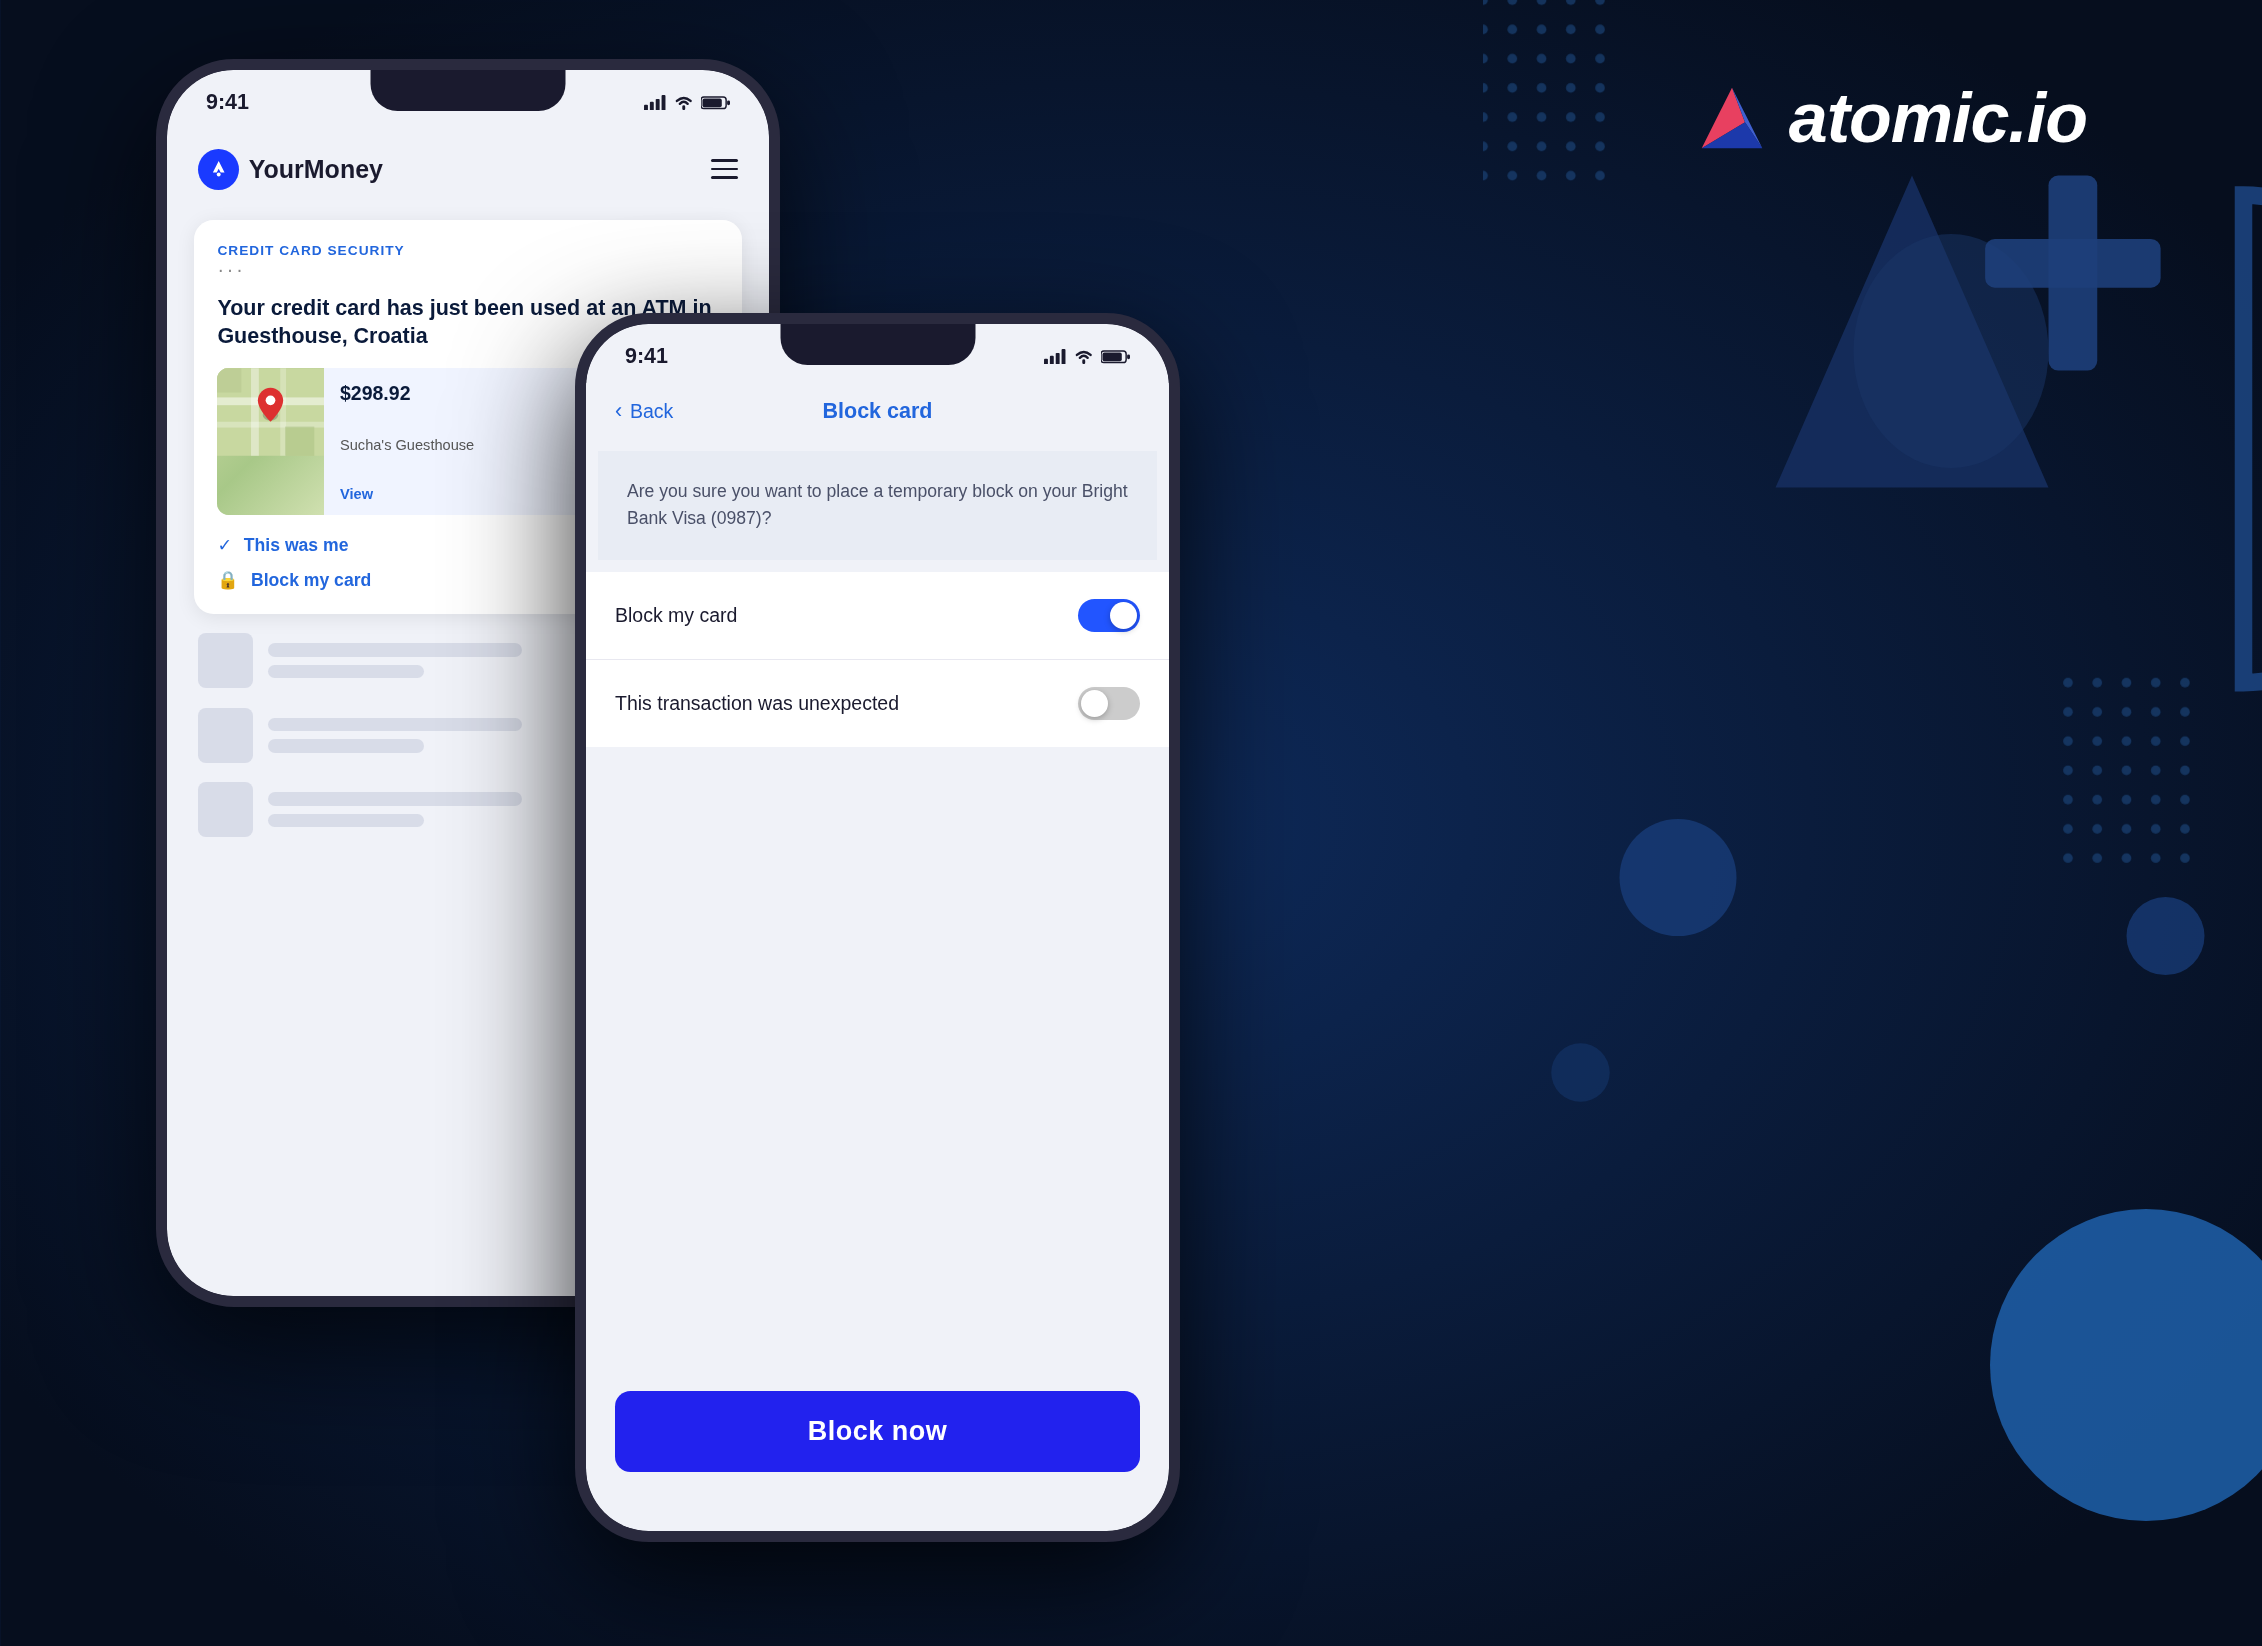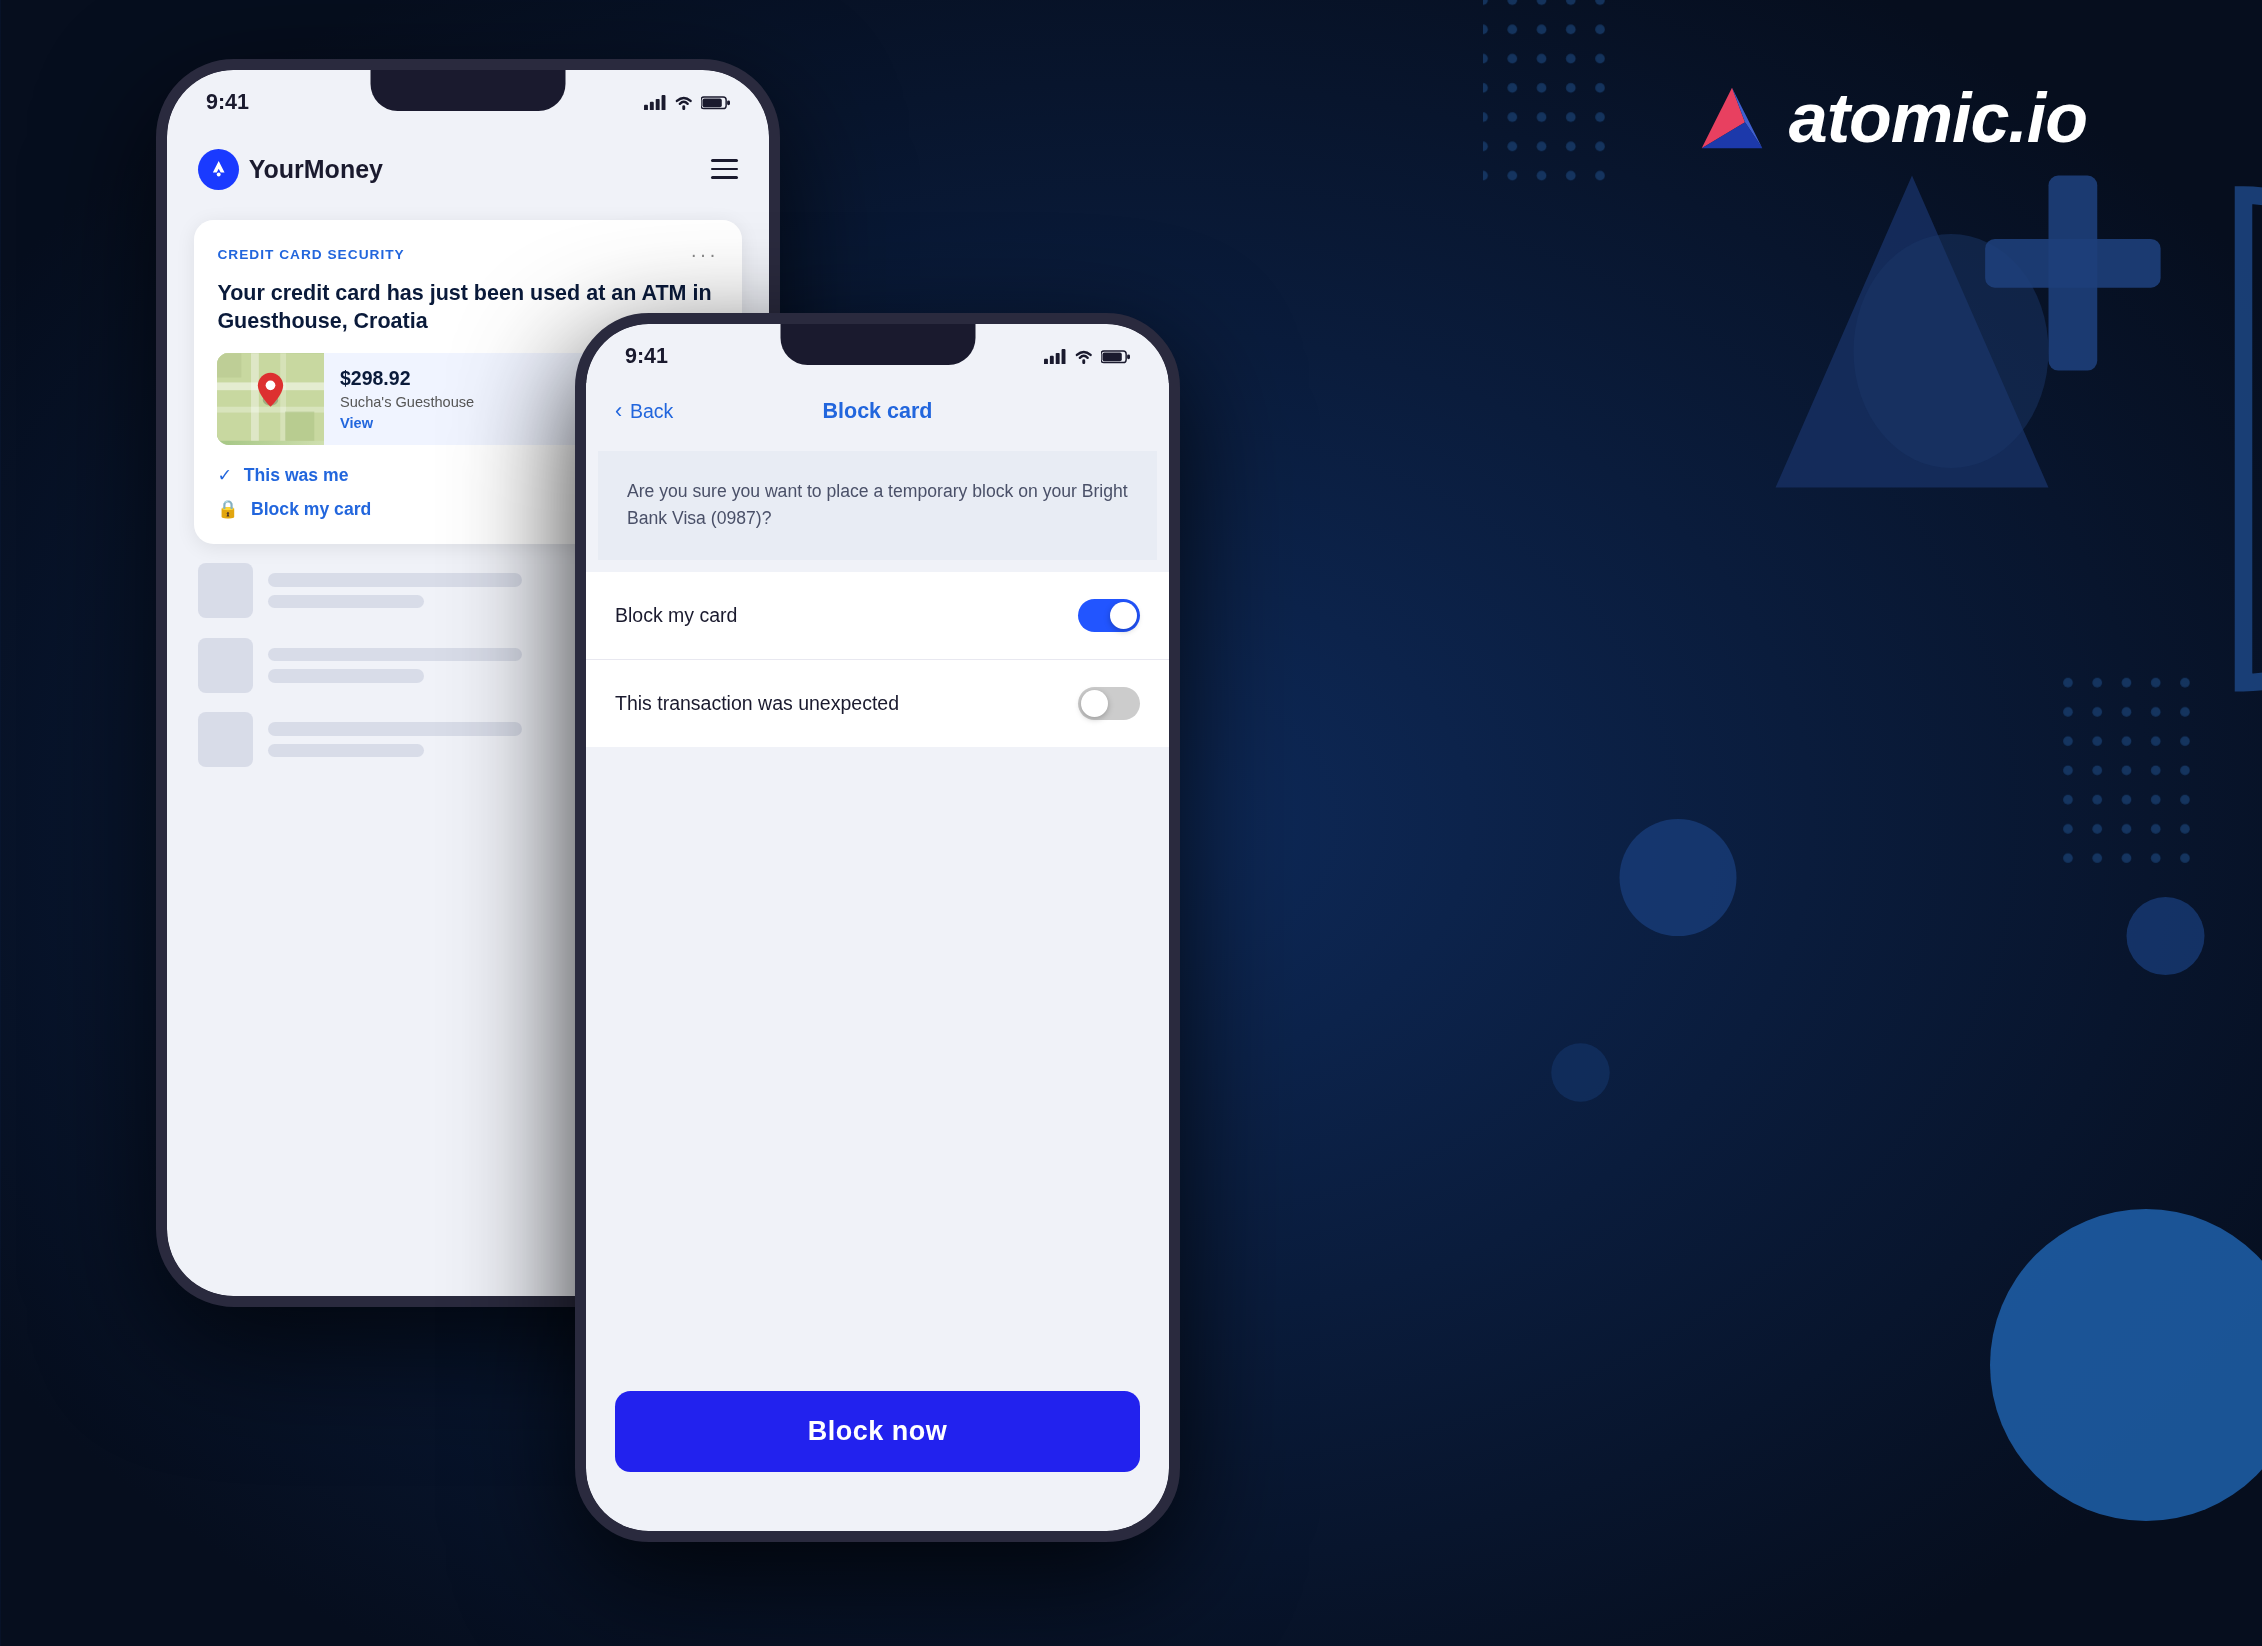--- a/index.html
+++ b/index.html
@@ -206,22 +206,23 @@
       background: #ffffff;
       border-radius: 19.5px;
       padding: 23.4px;
       margin-bottom: 19.5px;
       box-shadow: 0 3.9px 19.5px rgba(0,0,0,0.08);
     }
 
     .card-widget-header {
       display: flex;
       justify-content: space-between;
-      align-items: center;
+      align-items: flex-start;
       margin-bottom: 13.7px;
+      flex-direction: column;
     }
 
     .card-label {
       font-size: 13.7px;
       font-weight: 600;
       color: #2266dd;
       letter-spacing: 1px;
     }
 
     .card-dots {
@@ -261,20 +262,21 @@
       height: 100%;
       background: linear-gradient(135deg, #c8d8a0 0%, #a8c888 50%, #d0e0b0 100%);
       position: relative;
     }
 
     .transaction-info {
       padding: 13.7px 15.6px;
       display: flex;
       flex-direction: column;
       justify-content: center;
+      gap: 28px;
     }
 
     .transaction-amount {
       font-size: 19.5px;
       font-weight: 700;
       color: #0a1a3a;
       margin-bottom: 3.9px;
     }
 
     .transaction-place {

